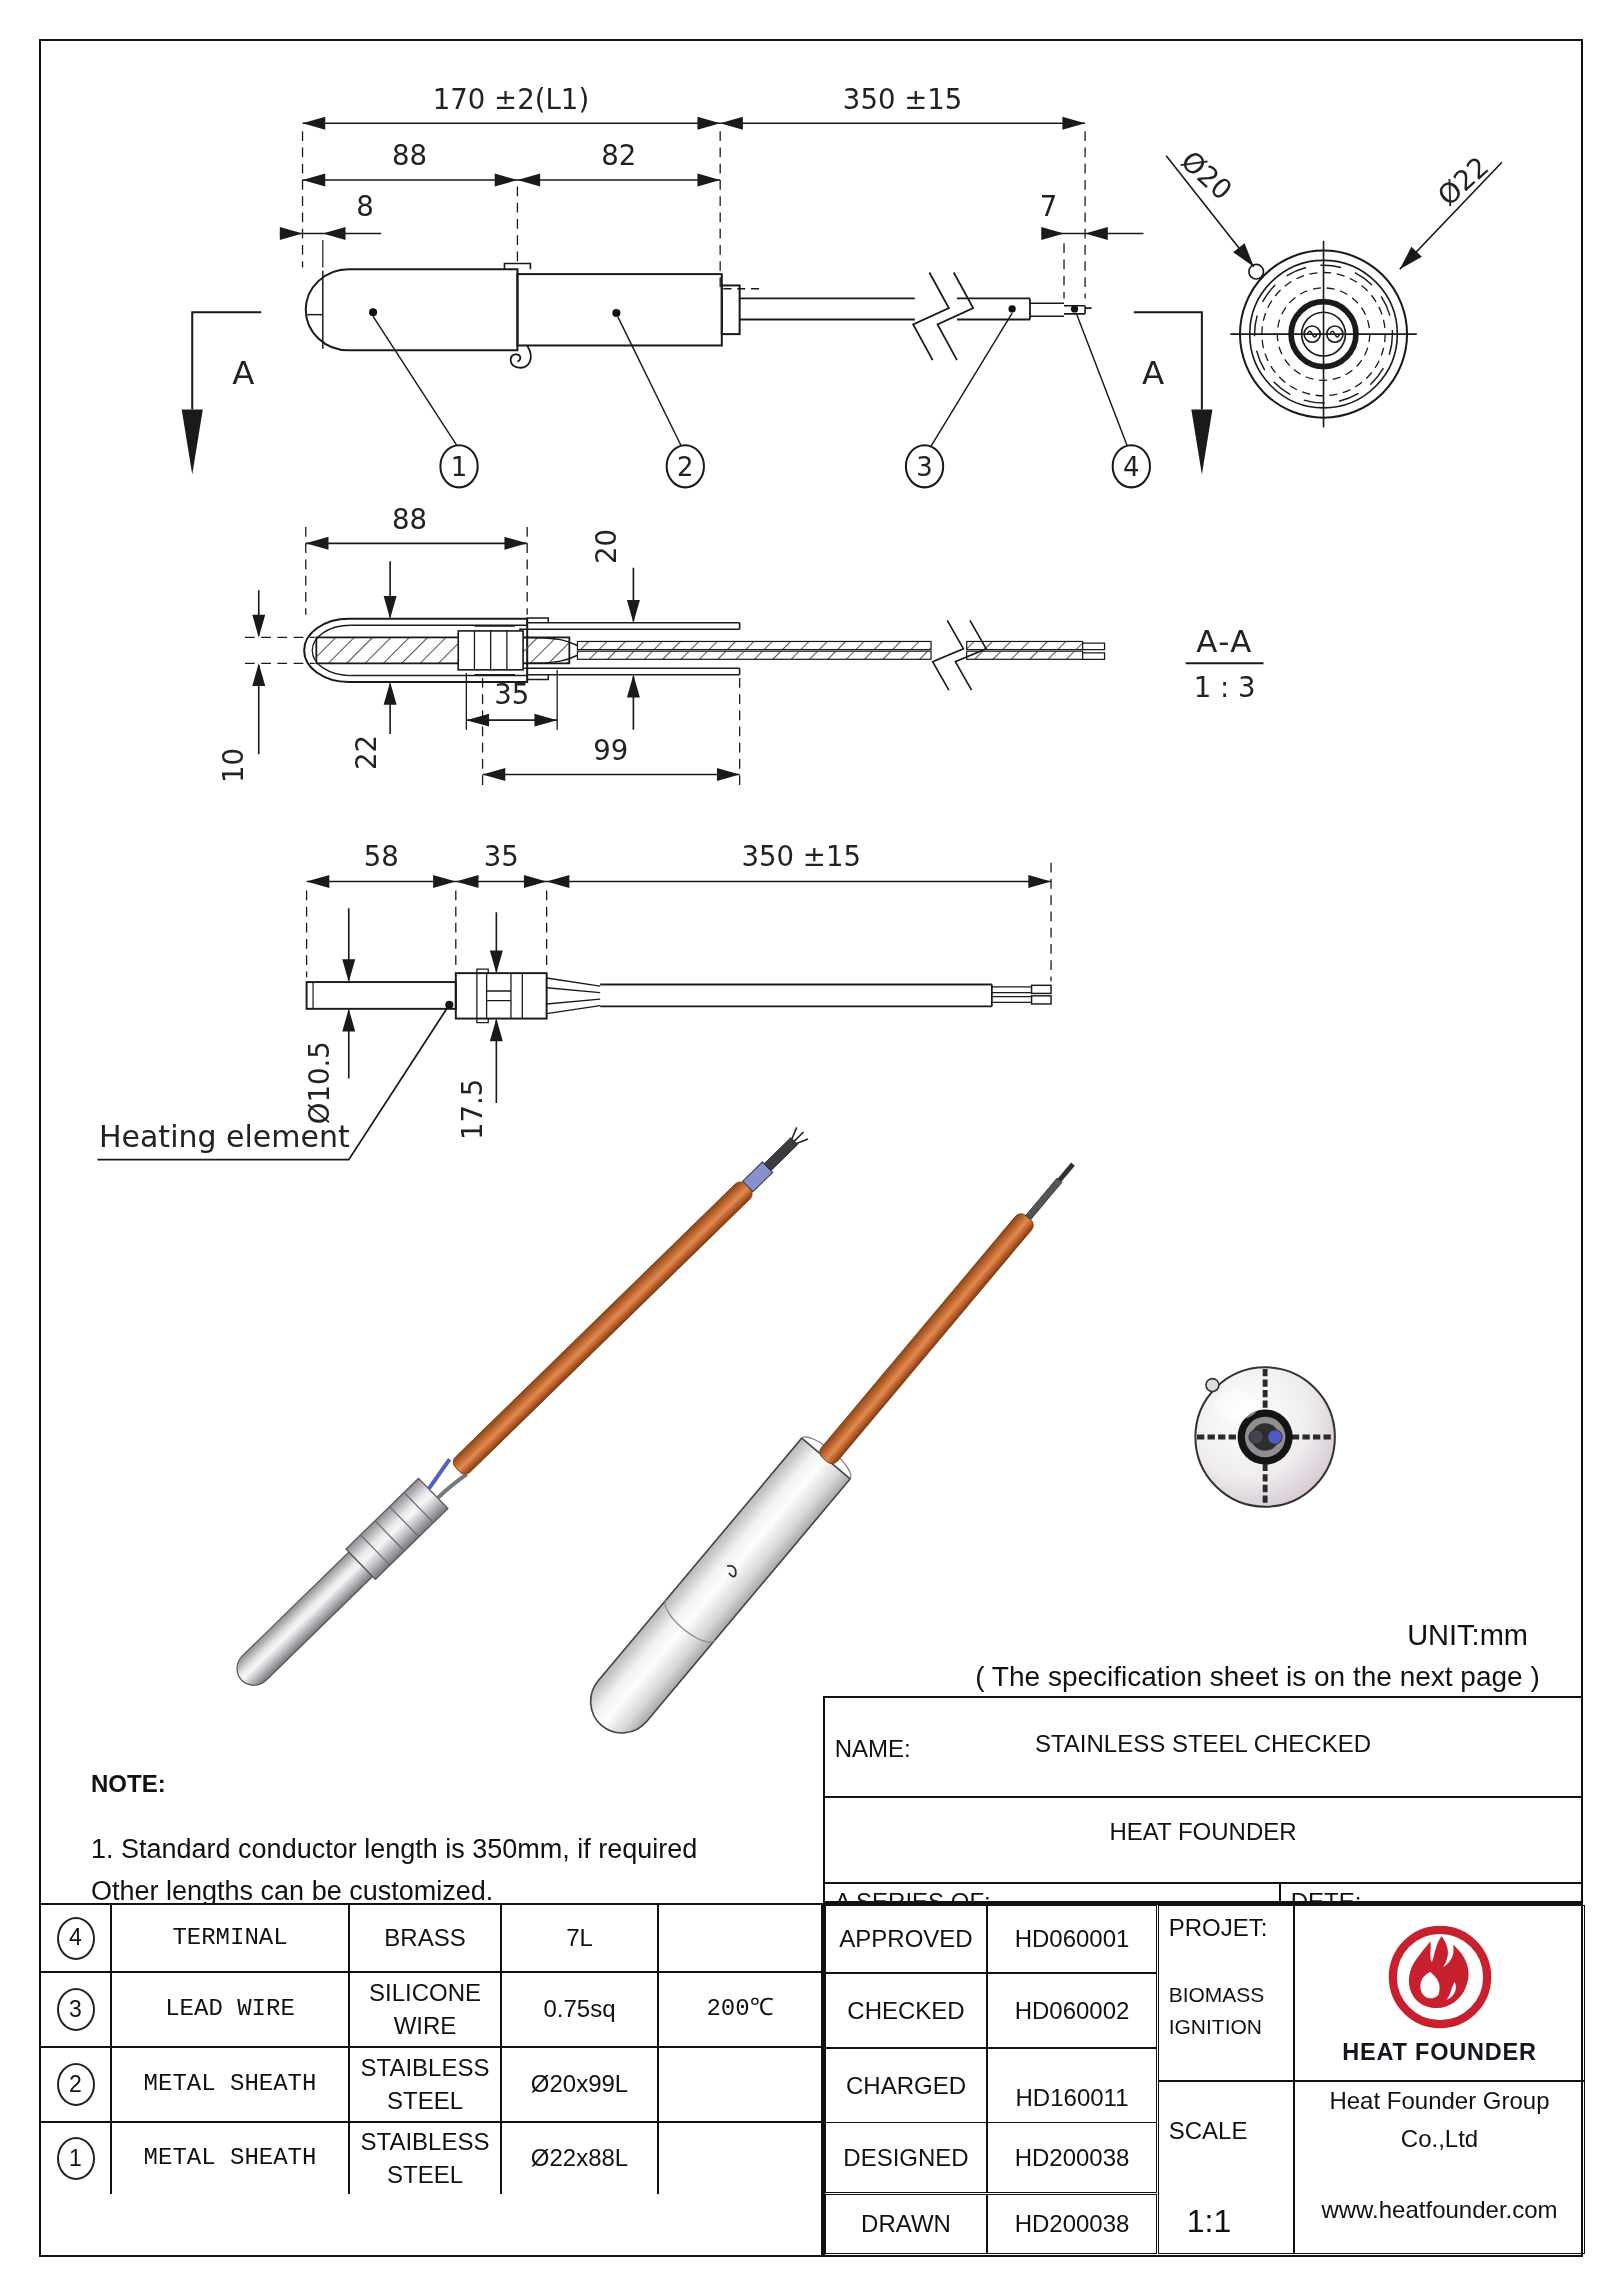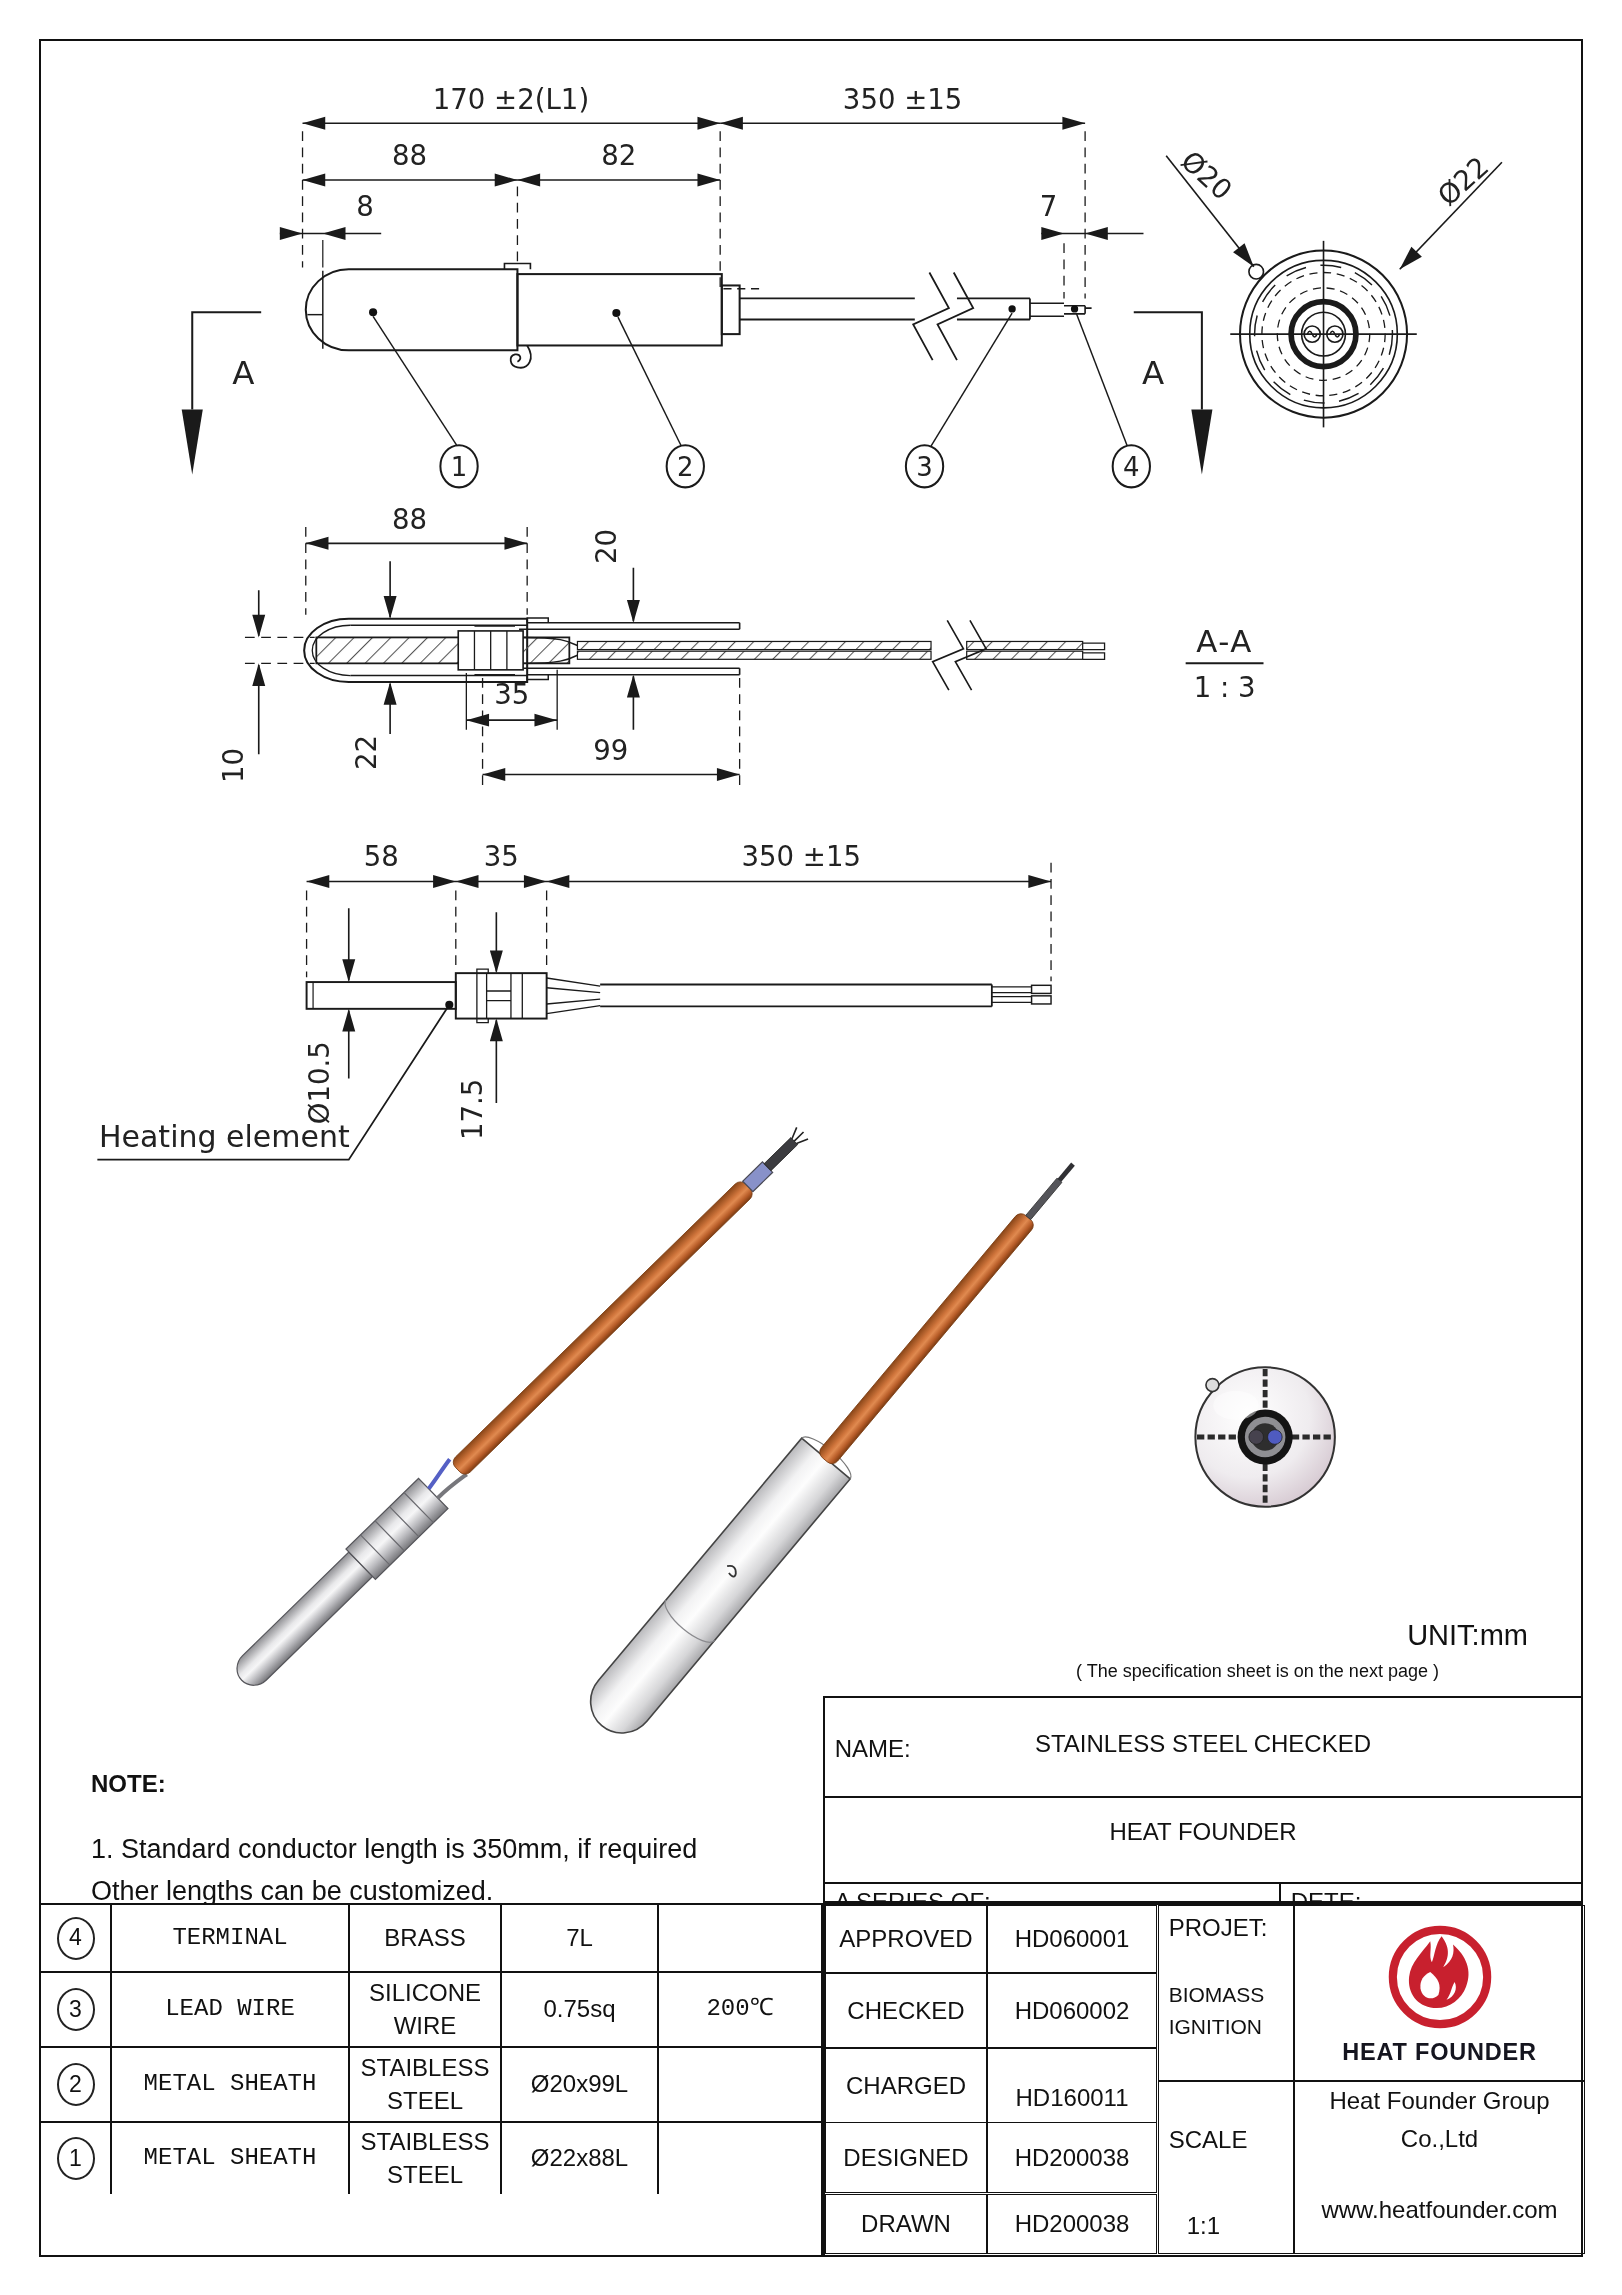--- a/index.html
+++ b/index.html
@@ -4,21 +4,21 @@
 <style>
   html,body{margin:0;padding:0;background:#ffffff;}
   .page{position:relative;width:1622px;height:2295px;background:#fff;font-family:"Liberation Sans",sans-serif;color:#111;overflow:hidden;}
   .frame{position:absolute;left:39px;top:39px;width:1544px;height:2218px;border:2.4px solid #111;box-sizing:border-box;}
   svg text{font-family:"DejaVu Sans",sans-serif;fill:#222;}
   .art{position:absolute;left:0;top:0;}
   
   .note{position:absolute;left:91px;top:1765px;width:746px;font-size:27px;line-height:1.55;color:#111;}
   .note .nt{font-size:24px;margin-bottom:27px;font-weight:bold;}
   .unit{position:absolute;left:1204px;top:1619px;width:324px;text-align:right;font-size:29px;}
-  .specnote{position:absolute;left:933px;top:1661px;width:649px;text-align:center;font-size:18px;}
+  .specnote{position:absolute;left:933px;top:1661px;width:649px;text-align:center;font-size:28px;}
   
   .tb,.parts,.approval{position:absolute;box-sizing:border-box;border:2.4px solid #111;background:#fff;}
   .tb{left:823px;top:1696px;width:760px;height:207px;}
   .tb .row{position:relative;box-sizing:border-box;border-bottom:2.4px solid #111;}
   .tb .row:last-child{border-bottom:none;}
   .tb .r1{height:68px;} .tb .r2{height:66px;} .tb .r3{height:66px;display:flex;}
   .lbl{position:absolute;left:9.7px;top:4.9px;font-size:24px;}
   .cent{width:100%;text-align:center;font-size:24px;}
   .tb .r1 .cent{margin-top:32px;}
   .tb .r2 .cent{margin-top:19.5px;}
@@ -33,21 +33,21 @@
   .cno{width:71px;} .cname{width:238px;font-family:Liberation Mono, monospace;} .cmat{width:152px;} .cdet{width:157px;} .coth{flex:1;}
   .balloon{width:34px;height:39px;border:2px solid #222;border-radius:50%;display:flex;align-items:center;justify-content:center;font-size:23px;}
   .approval{left:823px;top:1903px;width:760px;height:354px;}
   .acell{position:absolute;box-sizing:border-box;border:1.2px solid #111;display:flex;align-items:center;justify-content:center;font-size:24px;}
   .acol1{left:0;width:162px;} .acol2{left:162px;width:170px;}
   .aproj{left:333px;width:136px;} .alogo{left:469px;width:291px;}
   .nudge{padding-top:24px;}
   .projcell{flex-direction:column;align-items:flex-start;justify-content:flex-start;padding:8px 9.7px;}
   .projlines{margin-top:37px;font-size:21px;line-height:1.5;}
   .scalecell{flex-direction:column;align-items:flex-start;justify-content:flex-end;padding:13px 9.7px;}
-  .scaleval{margin-top:58px;padding-left:18px;font-size:24px;}
+  .scaleval{margin-top:58px;padding-left:18px;font-size:32px;}
   .logocell{flex-direction:column;justify-content:flex-start;padding-top:9.7px;}
   .logotext{font-weight:bold;font-size:23.5px;letter-spacing:0.8px;margin-top:1.6px;color:#15151f;}
   .compcell{flex-direction:column;justify-content:flex-start;font-size:24px;line-height:1.6;}
   .website{margin-top:32px;}
 </style>
 </head>
 <body>
 
 <div class="page">
   <div class="frame"></div>

